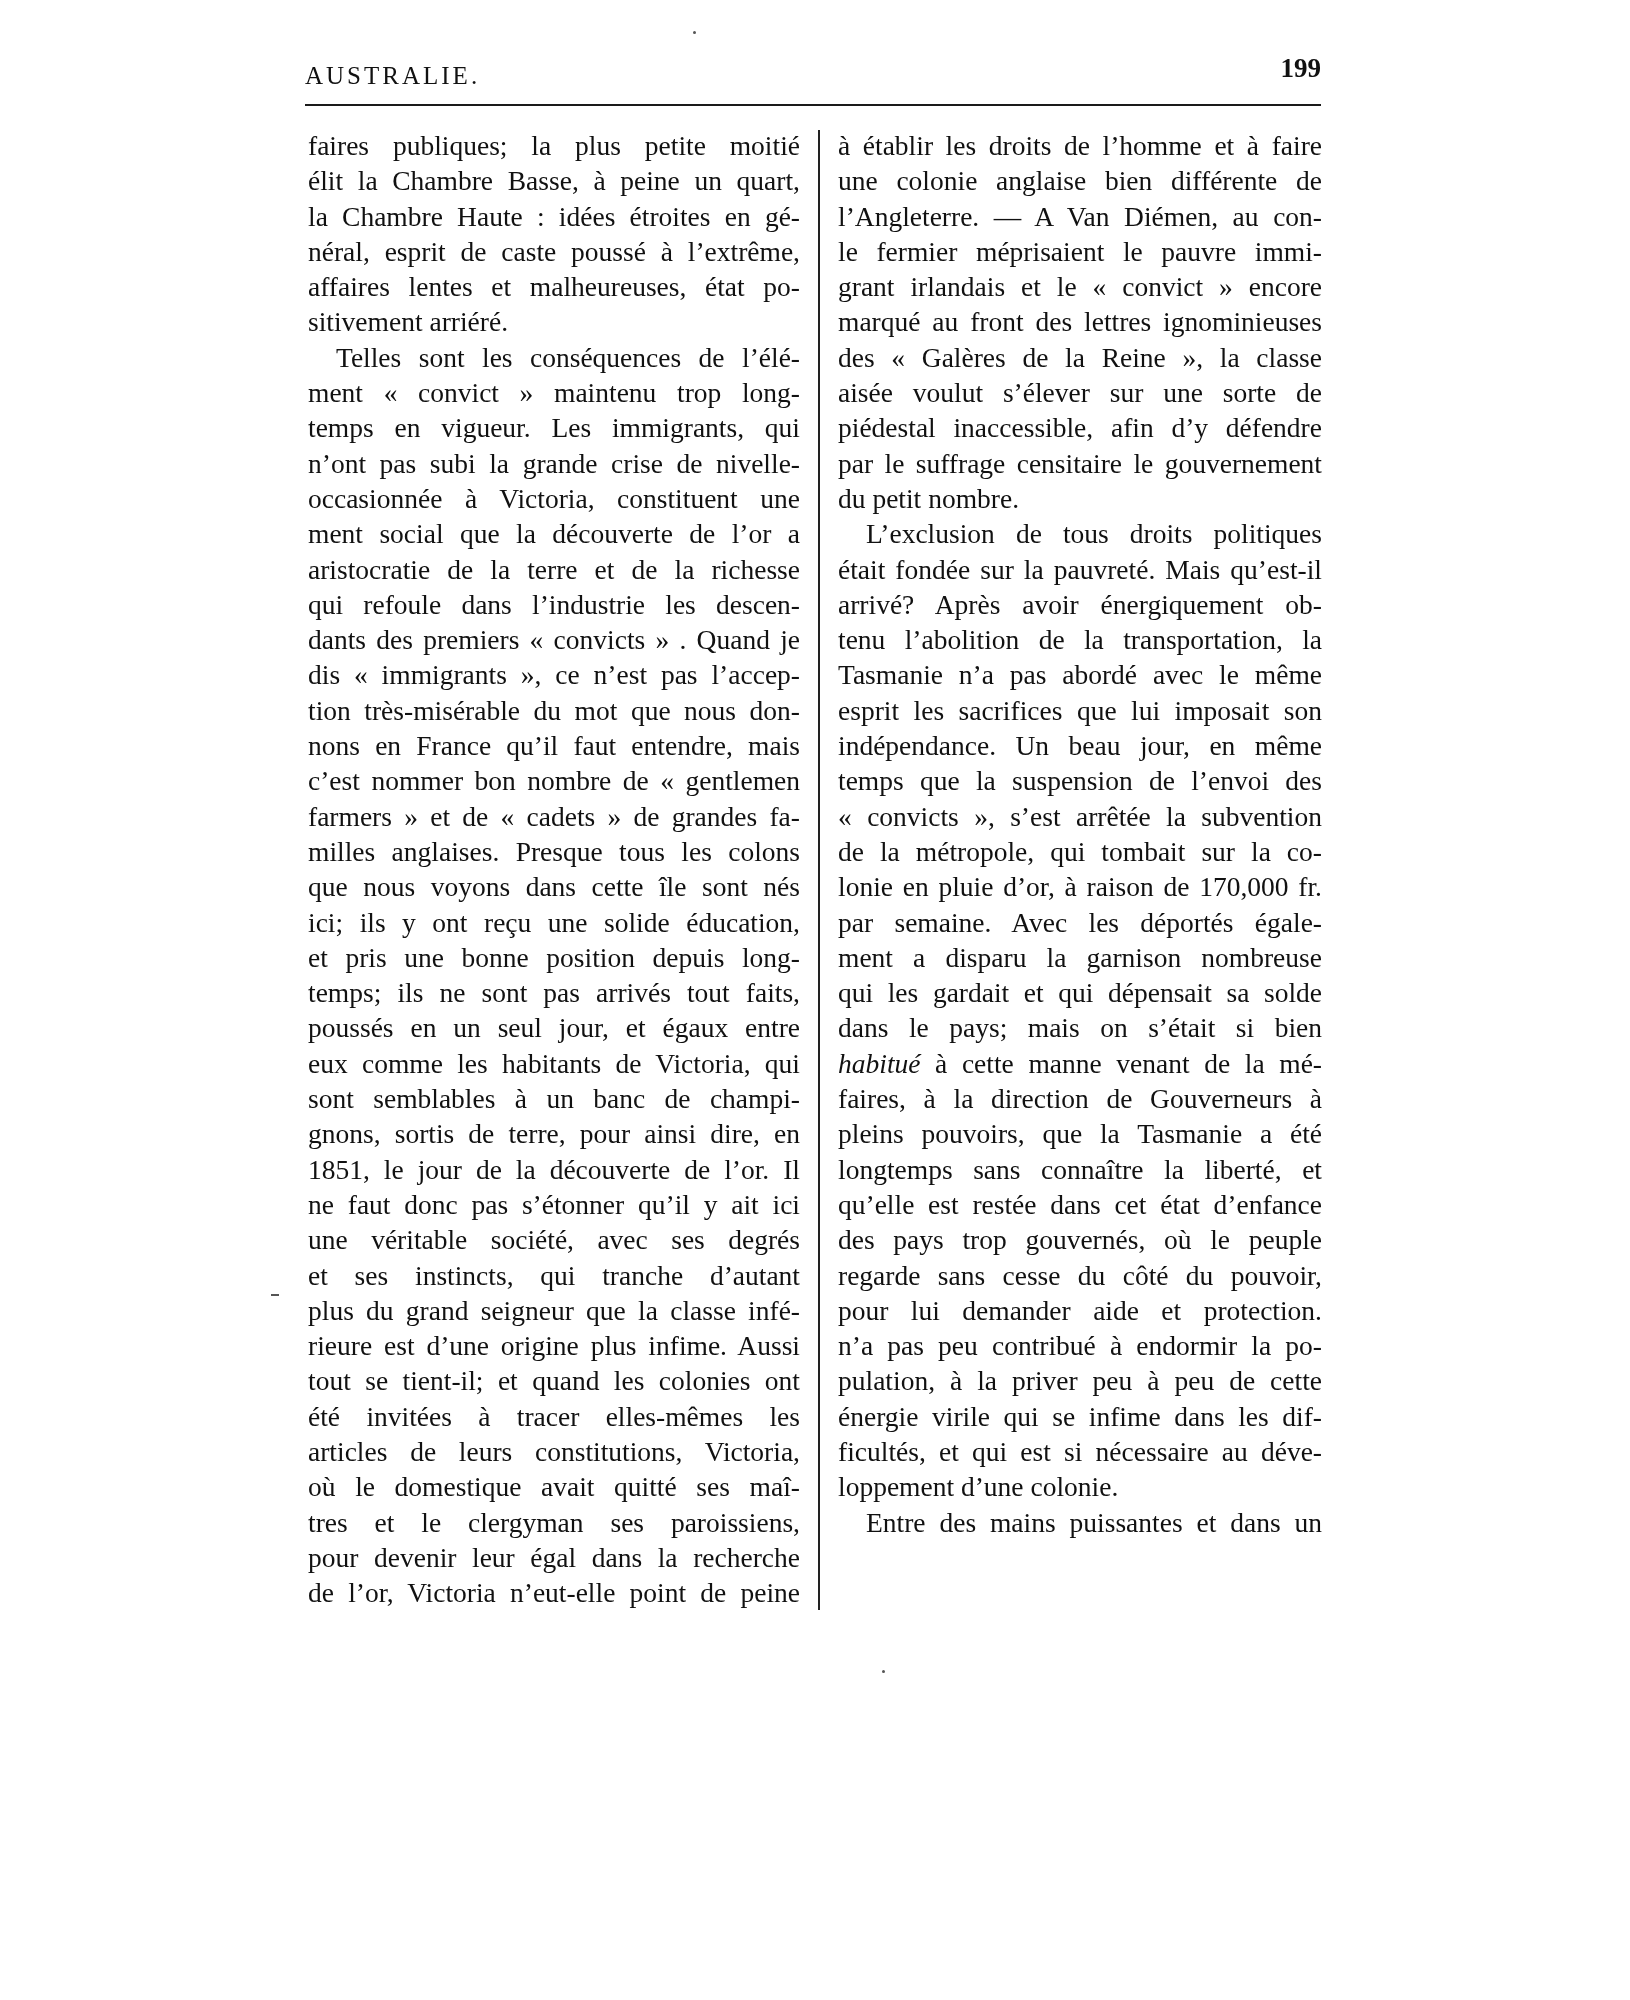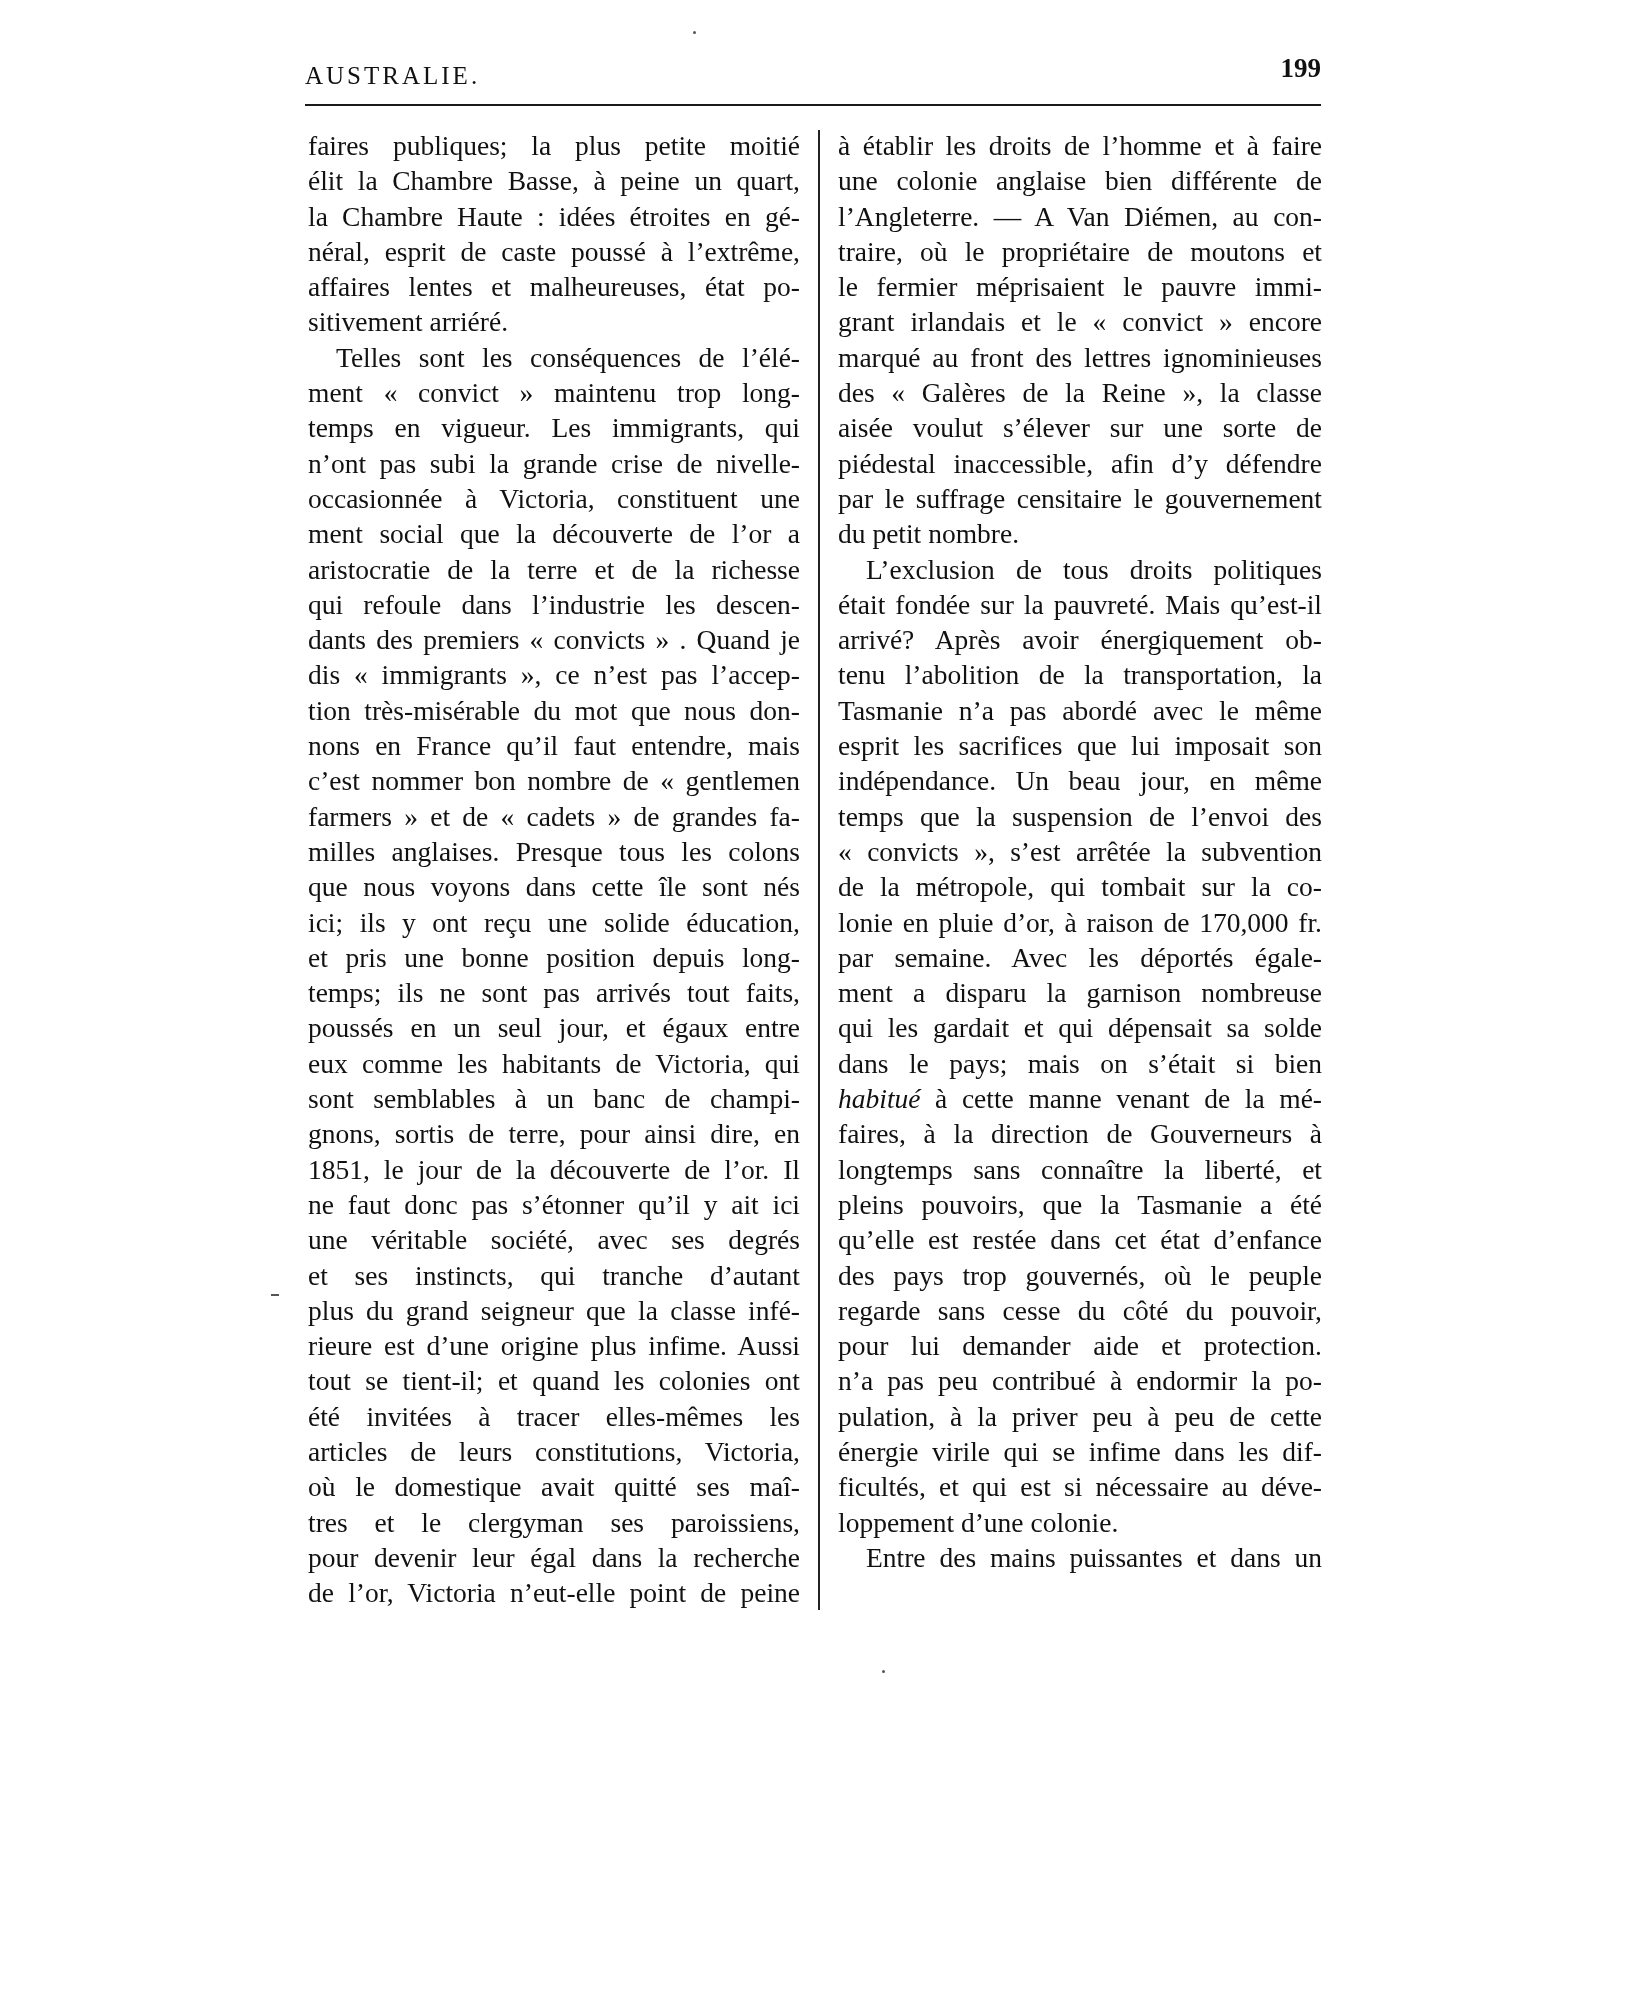--- a/index.html
+++ b/index.html
@@ -149,21 +149,20 @@
       <span class="line">où le domestique avait quitté ses maî-</span>
       <span class="line">tres et le clergyman ses paroissiens,</span>
       <span class="line">pour devenir leur égal dans la recherche</span>
       <span class="line">de l’or, Victoria n’eut-elle point de peine</span>
     </div>
   <div class="col-divider"></div>
   <div class="column col-right" id="col-right">
       <span class="line">à établir les droits de l’homme et à faire</span>
       <span class="line">une colonie anglaise bien différente de</span>
       <span class="line">l’Angleterre. — A Van Diémen, au con-</span>
-      <span class="line">traire, où le propriétaire de moutons et</span>
       <span class="line">le fermier méprisaient le pauvre immi-</span>
       <span class="line">grant irlandais et le « convict » encore</span>
       <span class="line">marqué au front des lettres ignominieuses</span>
       <span class="line">des « Galères de la Reine », la classe</span>
       <span class="line">aisée voulut s’élever sur une sorte de</span>
       <span class="line">piédestal inaccessible, afin d’y défendre</span>
       <span class="line">par le suffrage censitaire le gouvernement</span>
       <span class="line last">du petit nombre.</span>
       <span class="line indent">L’exclusion de tous droits politiques</span>
       <span class="line">était fondée sur la pauvreté. Mais qu’est-il</span>
@@ -175,22 +174,22 @@
       <span class="line">temps que la suspension de l’envoi des</span>
       <span class="line">« convicts », s’est arrêtée la subvention</span>
       <span class="line">de la métropole, qui tombait sur la co-</span>
       <span class="line">lonie en pluie d’or, à raison de 170,000 fr.</span>
       <span class="line">par semaine. Avec les déportés égale-</span>
       <span class="line">ment a disparu la garnison nombreuse</span>
       <span class="line">qui les gardait et qui dépensait sa solde</span>
       <span class="line">dans le pays; mais on s’était si bien</span>
       <span class="line"><em>habitué</em><span style="white-space: pre;"> à cette manne venant de la mé-</span></span>
       <span class="line">faires, à la direction de Gouverneurs à</span>
+      <span class="line">pleins pouvoirs, que la Tasmanie a été</span>
       <span class="line">longtemps sans connaître la liberté, et</span>
-      <span class="line">pleins pouvoirs, que la Tasmanie a été</span>
       <span class="line">qu’elle est restée dans cet état d’enfance</span>
       <span class="line">des pays trop gouvernés, où le peuple</span>
       <span class="line">regarde sans cesse du côté du pouvoir,</span>
       <span class="line">pour lui demander aide et protection.</span>
       <span class="line">n’a pas peu contribué à endormir la po-</span>
       <span class="line">pulation, à la priver peu à peu de cette</span>
       <span class="line">énergie virile qui se infime dans les dif-</span>
       <span class="line">ficultés, et qui est si nécessaire au déve-</span>
       <span class="line last">loppement d’une colonie.</span>
       <span class="line indent">Entre des mains puissantes et dans un</span>

